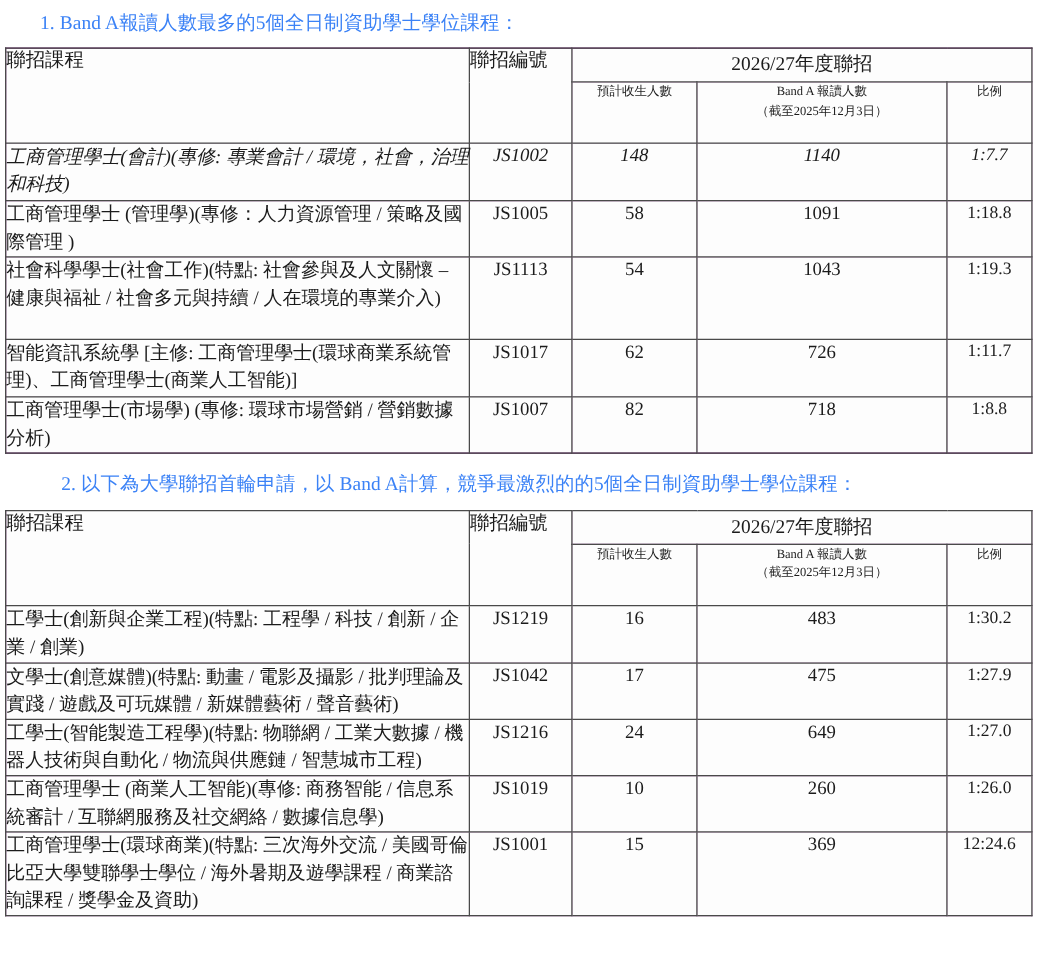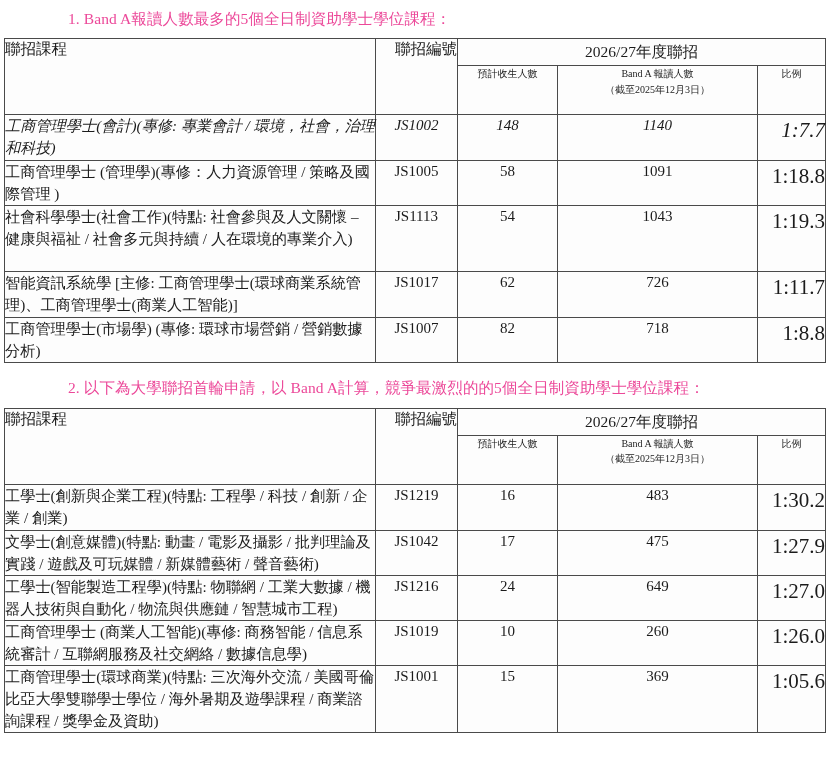--- a/index.html
+++ b/index.html
@@ -19,27 +19,27 @@
   .page {
     position: relative;
     width: 831px;
     height: 775px;
     box-sizing: border-box;
   }
 
   .section-heading {
     font-size: 15.5px;
     line-height: 1.25;
-    padding-left: 68px;
+    padding-left: 32px;
     letter-spacing: 0.1px;
     white-space: nowrap;
-    color: #ec4899;
+    color: #3b82f6;
   }
   .heading-1 { padding-top: 9px; padding-bottom: 10px; }
-  .heading-2 { padding-top: 15px; padding-bottom: 11px; }
+  .heading-2 { padding-top: 15px; padding-bottom: 11px; margin-left: 17px; }
 
   table.jupas {
     border-collapse: collapse;
     width: 732px;
     margin-left: 4px;
     table-layout: fixed;
     background: #701a75;
   }
   table.jupas td,
   table.jupas th {
@@ -63,21 +63,21 @@
     padding: 4px 6px 0 6px;
     font-size: 15.5px;
     line-height: 1.25;
     text-align: left;
   }
   .hd-code {
     height: 74px;
     padding: 4px 4px 0 4px;
     font-size: 15.5px;
     line-height: 1.25;
-    text-align: right;
+    text-align: left;
   }
   .hd-year {
     height: 26px;
     font-size: 15.5px;
     line-height: 26px;
     text-align: center;
     vertical-align: middle;
   }
   .hd-sub {
     height: 48px;
@@ -103,24 +103,24 @@
     padding: 4px 4px 0 4px;
     text-align: center;
   }
   td.num-cell {
     font-size: 15px;
     line-height: 1.45;
     padding: 4px 4px 0 4px;
     text-align: center;
   }
   td.ratio-cell {
-    font-size: 21px;
-    line-height: 1.45;
-    padding: 4px 4px 0 4px;
-    text-align: right;
+    font-size: 14px;
+    line-height: 1.45;
+    padding: 4px 4px 0 4px;
+    text-align: center;
   }
 
   
   .t1 .r0 td { height: 45px; font-style: italic; }
   .t1 .r1 td { height: 42px; }
   .t1 .r2 td { height: 65px; }
   .t1 .r3 td { height: 42px; }
   .t1 .r4 td { height: 40px; }
 
   .t2 .r0 td { height: 45px; }
@@ -250,18 +250,18 @@
         <td class="code-cell">JS1019</td>
         <td class="num-cell">10</td>
         <td class="num-cell">260</td>
         <td class="ratio-cell">1:26.0</td>
       </tr>
       <tr class="r4">
         <td class="course-cell">工商管理學士(環球商業)(特點: 三次海外交流 / 美國哥倫比亞大學雙聯學士學位 / 海外暑期及遊學課程 / 商業諮詢課程 / 獎學金及資助)</td>
         <td class="code-cell">JS1001</td>
         <td class="num-cell">15</td>
         <td class="num-cell">369</td>
-        <td class="ratio-cell">1:05.6</td>
+        <td class="ratio-cell">12:24.6</td>
       </tr>
     </tbody>
   </table>
 
 </div>
 
 </body></html>

